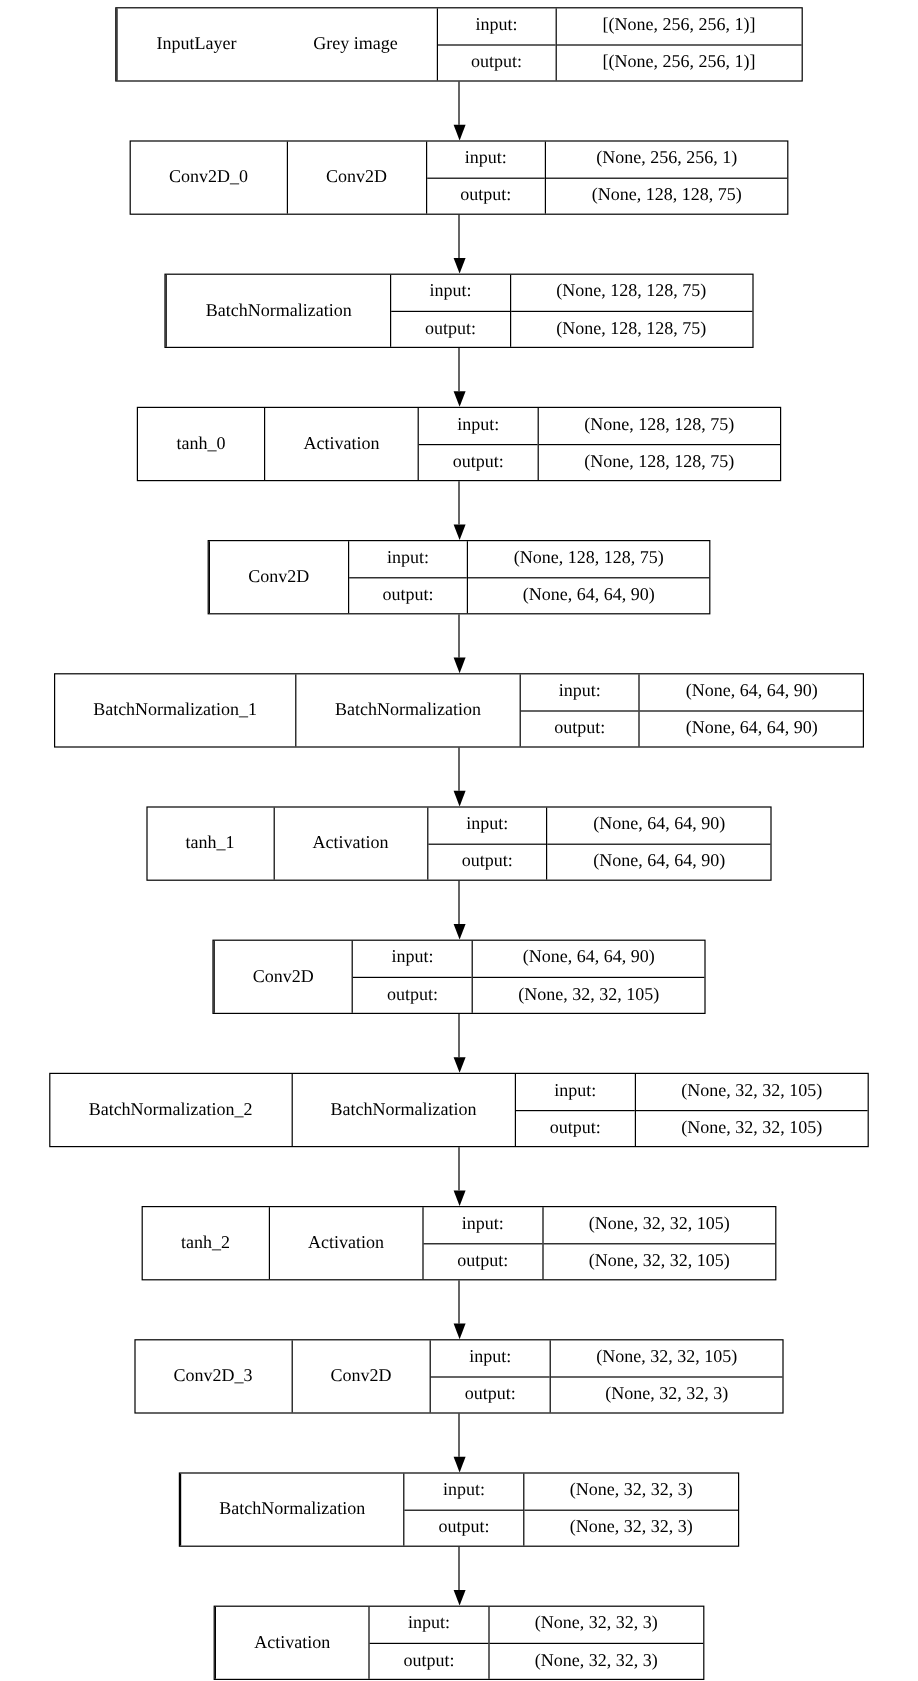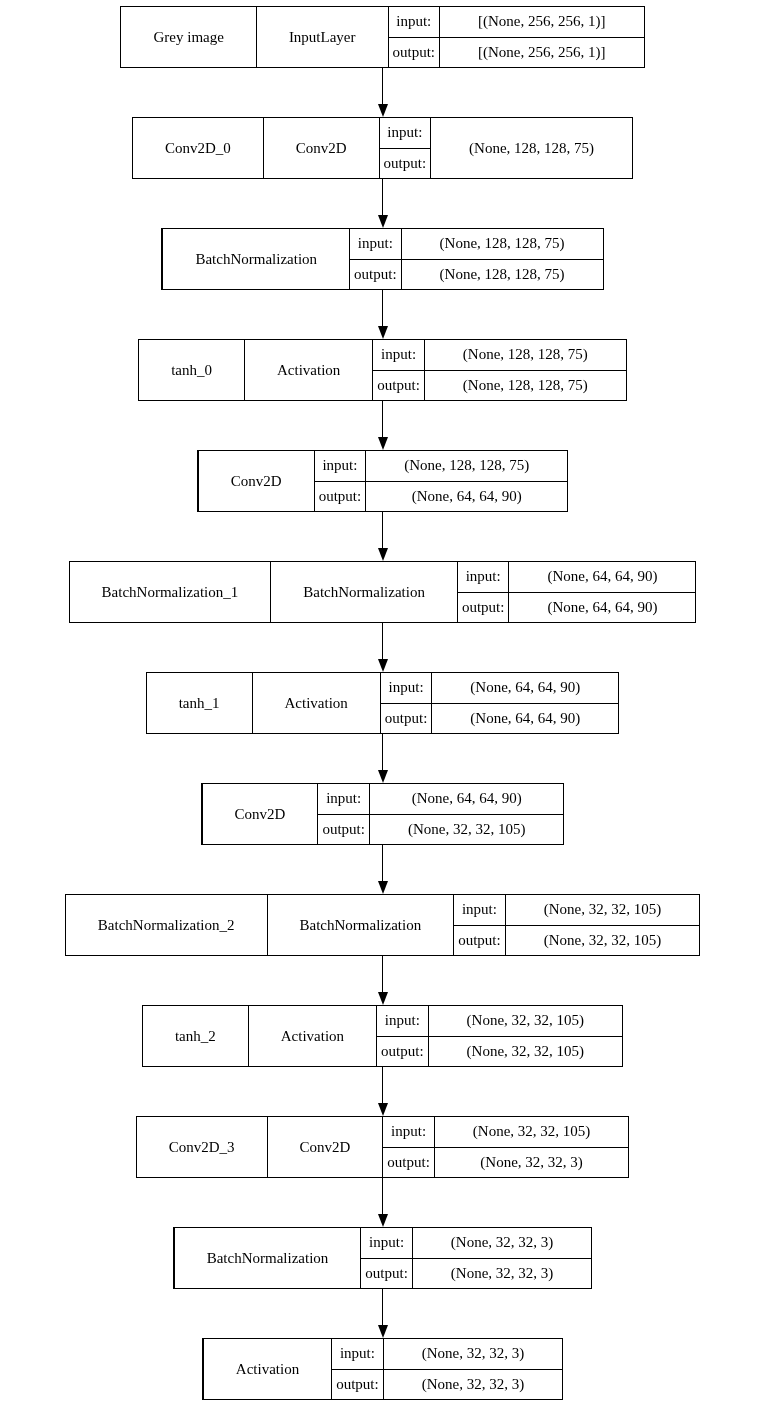--- a/index.html
+++ b/index.html
@@ -48,21 +48,21 @@
   }
   .io-row {
     flex: 1 1 0;
     display: flex;
     align-items: center;
     justify-content: center;
     white-space: nowrap;
     box-sizing: border-box;
   }
   .io-row.top { border-bottom: 1px solid #000000; }
-  .col.iolabels .io-row { padding: 0 4px; }
+  .col.iolabels .io-row { padding: 0 28px; }
   .col.shapes  .io-row { padding: 0 38px; }
   .arrow {
     height: 49px;
     display: flex;
     flex-direction: column;
     align-items: center;
   }
   .arrow .line {
     flex: 1 1 auto;
     width: 1px;
@@ -74,22 +74,22 @@
     border-left: 5px solid transparent;
     border-right: 5px solid transparent;
     border-top: 13px solid #000000;
   }
 </style>
 </head>
 <body>
 
 <div class="diagram" id="diagram">
   <div class="node">
+    <div class="cell cls">InputLayer</div>
     <div class="cell name">Grey image</div>
-    <div class="cell cls">InputLayer</div>
     <div class="col iolabels">
       <div class="io-row top">input:</div>
       <div class="io-row">output:</div>
     </div>
     <div class="col shapes">
       <div class="io-row top in-shape">[(None, 256, 256, 1)]</div>
       <div class="io-row out-shape">[(None, 256, 256, 1)]</div>
     </div>
   </div>
 
@@ -99,20 +99,21 @@
   </div>
 
   <div class="node">
     <div class="cell name">Conv2D_0</div>
     <div class="cell cls">Conv2D</div>
     <div class="col iolabels">
       <div class="io-row top">input:</div>
       <div class="io-row">output:</div>
     </div>
     <div class="col shapes">
+      <div class="io-row top in-shape">(None, 256, 256, 1)</div>
       <div class="io-row out-shape">(None, 128, 128, 75)</div>
     </div>
   </div>
 
   <div class="arrow">
     <div class="line"></div>
     <div class="head"></div>
   </div>
 
   <div class="node">

